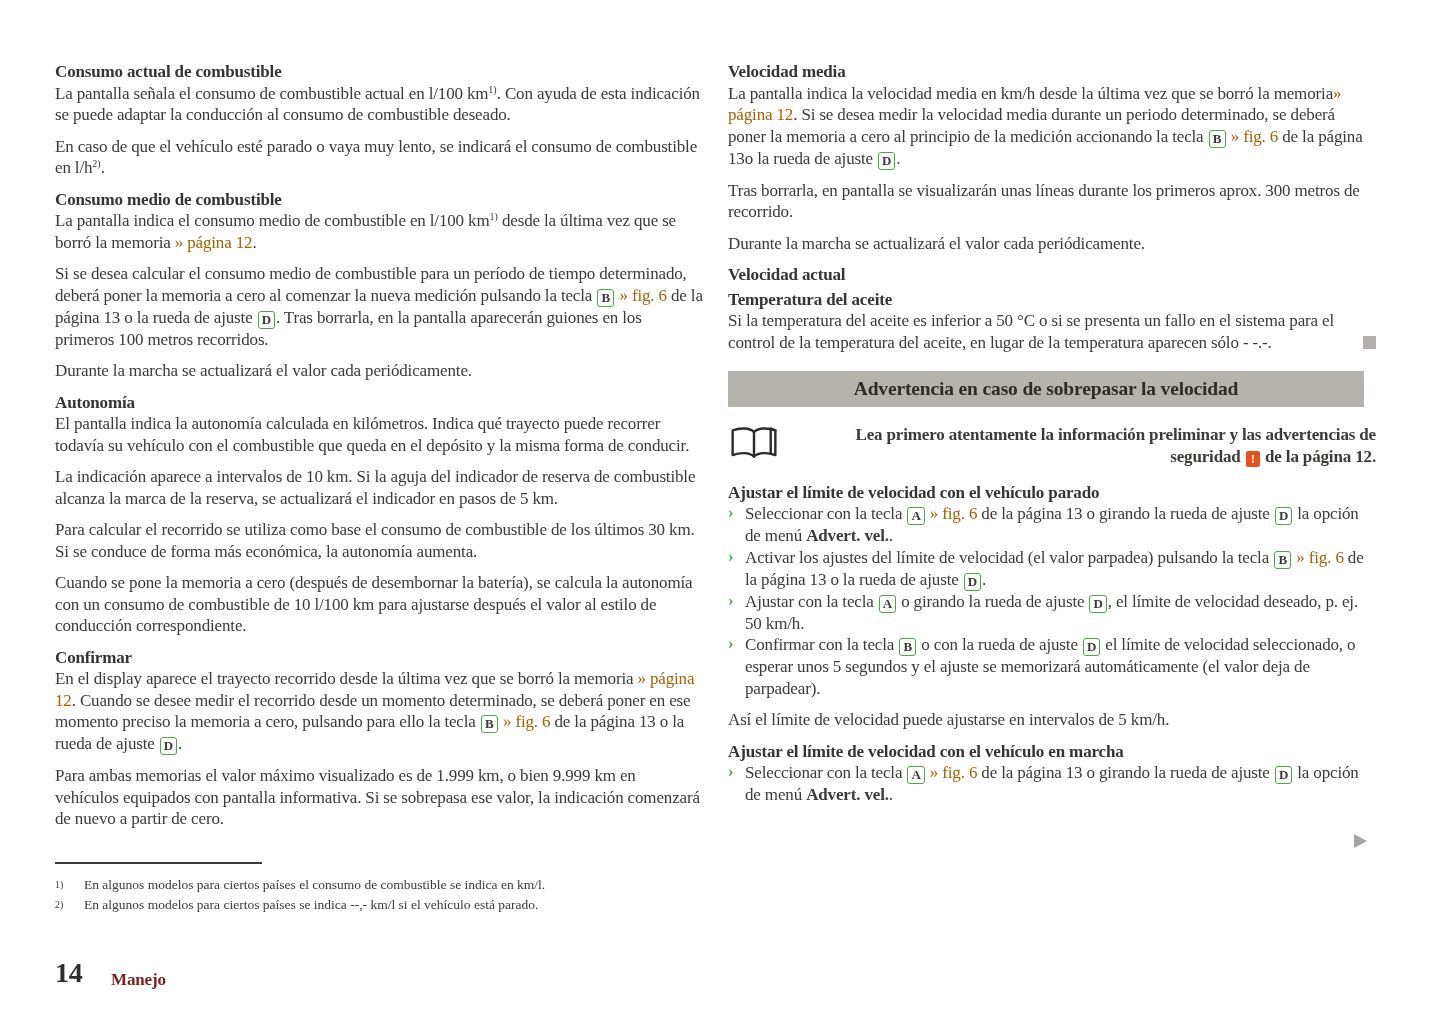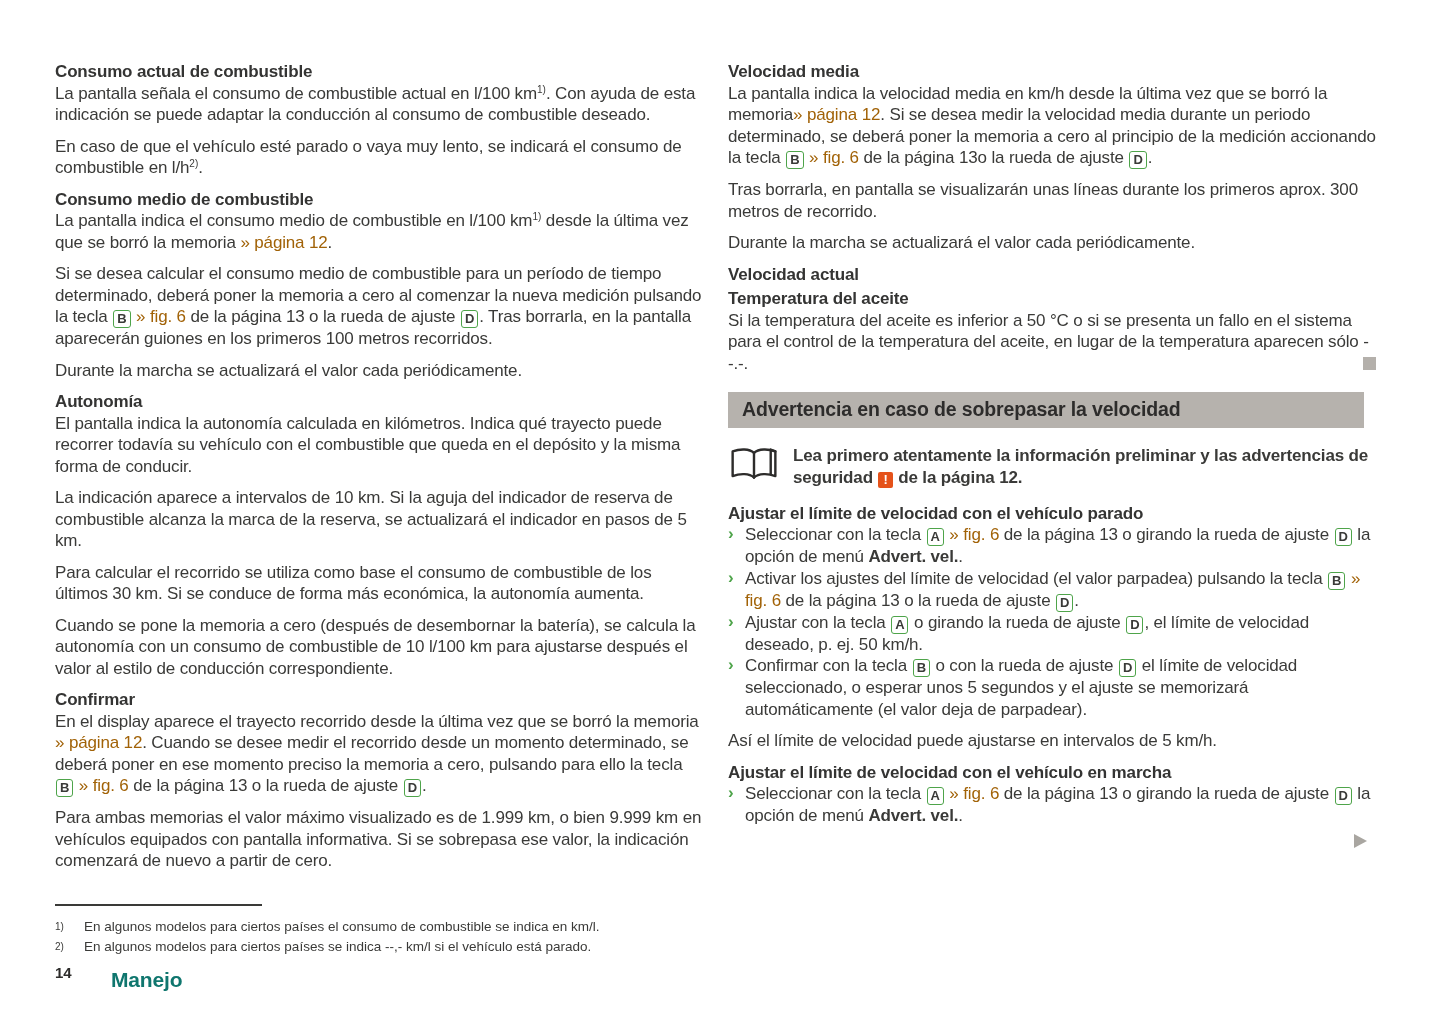--- a/index.html
+++ b/index.html
@@ -1,18 +1,18 @@
 <!DOCTYPE html>
 <html><head>
 <meta charset="utf-8">
 <style>
   html,body{margin:0;padding:0;background:#ffffff;}
   .page{
     position:relative;width:1445px;height:1011px;background:#ffffff;overflow:hidden;
-    font-family:Liberation Sans, sans-serif;
+    font-family:Liberation Serif, serif;
     color:#3a3a38;font-size:17px;line-height:21.5px;letter-spacing:-0.15px;
   }
   .col{position:absolute;top:61px;width:648px;}
   .col-left{left:55px;}
   .col-right{left:728px;}
   .doc-h{font-weight:700;color:#343433;margin:3px 0 0 0;}
   .col > .doc-h:first-child{margin-top:0;}
   .doc-p{margin:0 0 10px 0;position:relative;}
   .seg-link{color:#a16207;text-decoration:none;cursor:pointer;}
   .seg-sup{font-size:10px;line-height:0;vertical-align:6px;letter-spacing:0;}
@@ -22,34 +22,34 @@
     padding:0 3px;min-width:9px;text-align:center;vertical-align:-1px;margin:0 1px;
   }
   .seg-b{font-weight:700;}
   .seg-warn{
     display:inline-block;background:#e5521a;color:#ffffff;font-weight:700;
     font-size:13px;line-height:16px;height:16px;padding:0 5px;border-radius:2px;
     vertical-align:-1px;margin:0 1px;
   }
   .banner{
     background:#b6b2ad;color:#2d2c2b;font-weight:700;font-size:19.5px;line-height:23px;
-    padding:6px 14px 7px 14px;margin:18px 12px 16px 0;
+    padding:6px 14px 7px 14px;margin:18px 12px 16px 0;text-align:center;
   }
-  .note-row{display:flex;gap:13px;align-items:flex-start;font-weight:700;margin:0 0 14px 0;}
+  .note-row{display:flex;gap:13px;align-items:flex-start;font-weight:700;margin:0 0 14px 0;text-align:right;}
   .note-icon{flex:0 0 auto;margin-top:1px;}
   .note-text{padding-top:1px;}
   .bullets{margin:0 0 10px 0;}
   .bullet-item{position:relative;padding-left:17px;}
   .bullet-glyph{position:absolute;left:0;top:-1px;color:#4ea44a;font-weight:700;}
   .footrule{width:207px;border-top:2px solid #3a3a38;margin:32px 0 11px 0;}
   .footnote{font-size:13.5px;line-height:20px;position:relative;padding-left:29px;letter-spacing:0;}
   .fn-sup{position:absolute;left:0;top:0;font-size:10px;}
   .endmark{position:absolute;right:0;bottom:4px;width:13px;height:13px;background:#b4b0ab;}
-  .page-num{position:absolute;left:55px;top:962px;font-size:15px;font-weight:700;color:#2d2c2b;}
-  .chapter-label{position:absolute;left:111px;top:969px;font-size:21px;font-weight:700;color:#0f766e;}
+  .page-num{position:absolute;left:55px;top:962px;font-size:28px;font-weight:700;color:#2d2c2b;}
+  .chapter-label{position:absolute;left:111px;top:969px;font-size:17px;font-weight:700;color:#7f1d1d;}
   .cont-arrow{
     position:absolute;left:1354px;top:834px;width:0;height:0;
     border-left:13px solid #a9a6a1;border-top:7px solid transparent;border-bottom:7px solid transparent;
   }
 </style>
 </head>
 <body>
 
 <div class="page">
   <div class="col col-left" id="col-left">

